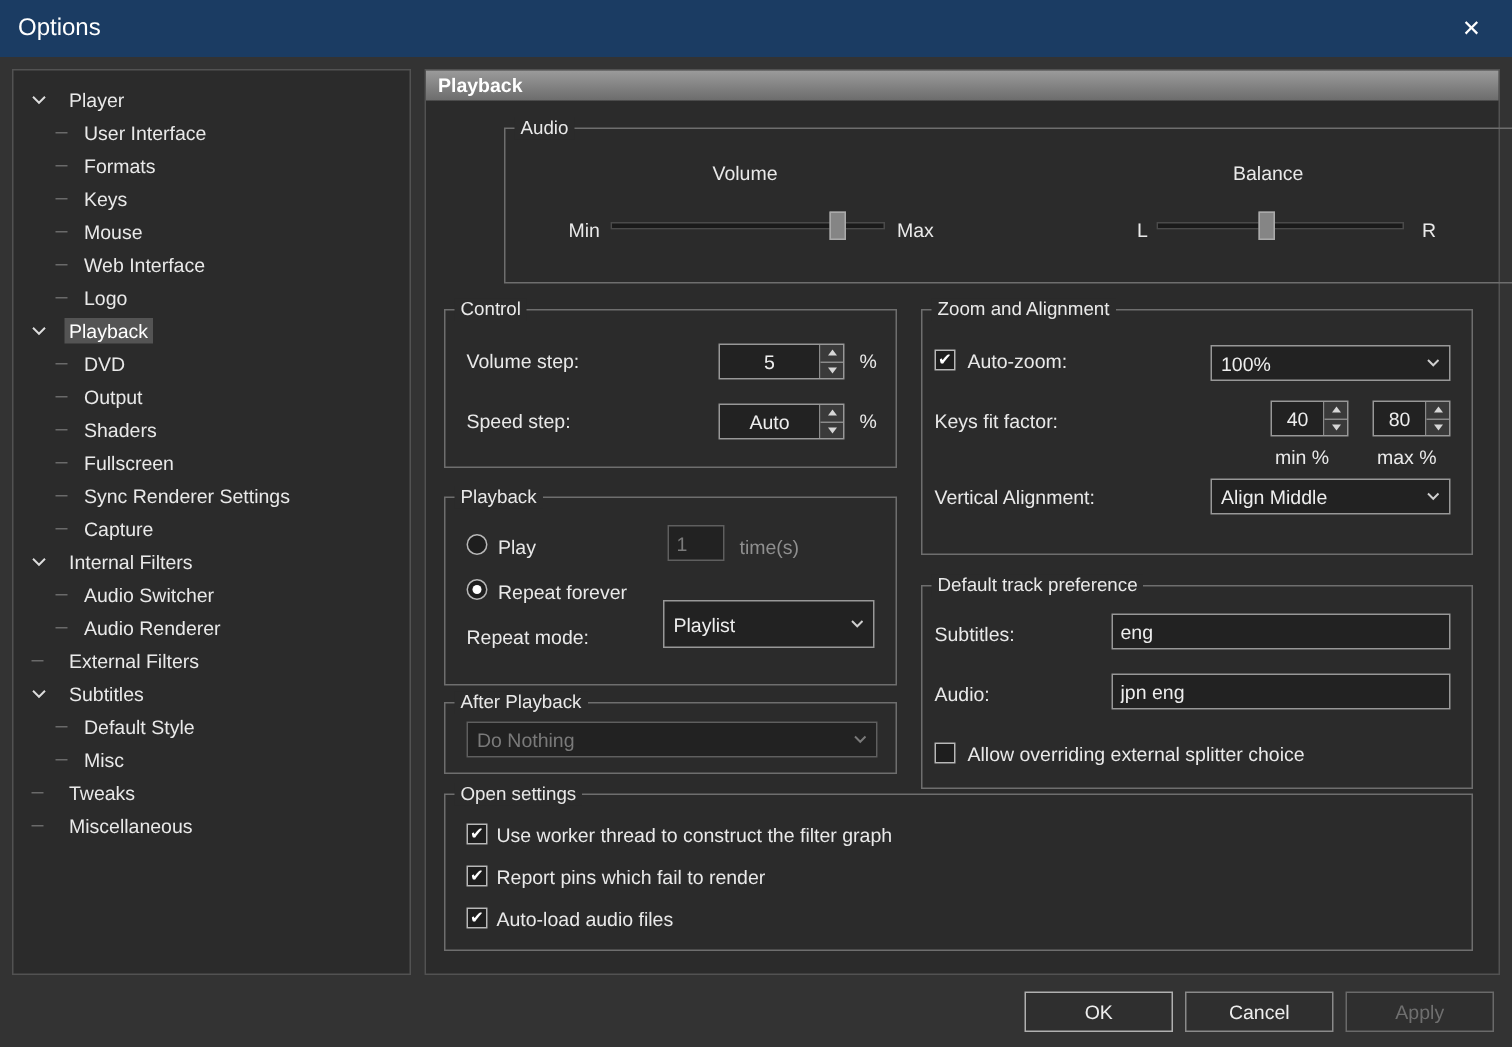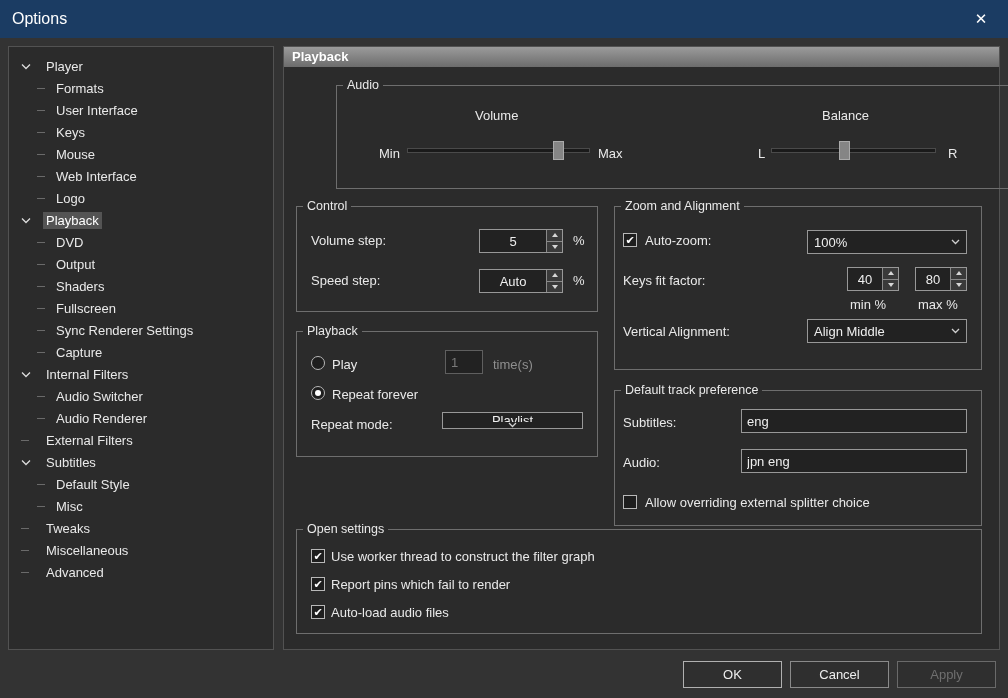--- a/index.html
+++ b/index.html
@@ -114,27 +114,27 @@
           <svg class="tree-chevron" width="10" height="7" viewBox="0 0 10 7">
             <polyline points="1,1.5 5,5.5 9,1.5" fill="none" stroke="#dcdcdc" stroke-width="1.3"></polyline>
           </svg>
         </span>
         <span class="tree-label">Player</span>
       </div>
       <div class="tree-row child">
         <span class="expander">
           <span class="dash"></span>
         </span>
+        <span class="tree-label">User Interface</span>
+      </div>
+      <div class="tree-row child">
+        <span class="expander">
+          <span class="dash"></span>
+        </span>
         <span class="tree-label">Formats</span>
-      </div>
-      <div class="tree-row child">
-        <span class="expander">
-          <span class="dash"></span>
-        </span>
-        <span class="tree-label">User Interface</span>
       </div>
       <div class="tree-row child">
         <span class="expander">
           <span class="dash"></span>
         </span>
         <span class="tree-label">Keys</span>
       </div>
       <div class="tree-row child">
         <span class="expander">
           <span class="dash"></span>
@@ -247,26 +247,20 @@
         <span class="expander">
           <span class="dash"></span>
         </span>
         <span class="tree-label">Tweaks</span>
       </div>
       <div class="tree-row">
         <span class="expander">
           <span class="dash"></span>
         </span>
         <span class="tree-label">Miscellaneous</span>
-      </div>
-      <div class="tree-row">
-        <span class="expander">
-          <span class="dash"></span>
-        </span>
-        <span class="tree-label">Advanced</span>
       </div>
     </div>
 
   <div id="main" class="panel">
     <div class="header-bar">Playback</div>
 
     <div class="groupbox" style="left:12px; top:38px; width:686px; height:104px;margin-left:40px;">
       <span class="legend">Audio</span>
       <span class="lbl" style="left:138px; top:22px;">Volume</span>
       <span class="lbl" style="left:42px; top:60px;">Min</span>
@@ -362,38 +356,47 @@
 
     <div class="groupbox" style="left:12px; top:284px; width:302px; height:126px;">
       <span class="legend">Playback</span>
       <span class="radio" style="left:14px; top:24px;"></span>
       <span class="lbl" style="left:35px; top:25px;">Play</span>
       <input class="textinput disabled" style="left: 148px; top: 18px; width: 38px; height: 24px;" value="1">
       <span class="lbl dim" style="left:196px; top:25px;">time(s)</span>
       <span class="radio checked" style="left:14px; top:54px;"></span>
       <span class="lbl" style="left:35px; top:55px;">Repeat forever</span>
       <span class="lbl" style="left:14px; top:85px;">Repeat mode:</span>
-      <div class="combo" style="left:145px; top:80px; width:141px; height:17px;flex-direction:column;">
+      <div class="combo" style="left:145px; top:68px; width:141px; height:32px;">
         <span class="combo-value">Playlist</span>
         <svg class="combo-arrow" width="9" height="6" viewBox="0 0 9 6">
             <polyline points="1,1 4.5,4.5 8,1" fill="none" stroke="#cfcfcf" stroke-width="1.3"></polyline>
           </svg>
       </div>
     </div>
 
     <div class="groupbox" style="left:330px; top:343px; width:368px; height:136px;">
       <span class="legend">Default track preference</span>
       <span class="lbl" style="left:8px; top:24px;">Subtitles:</span>
       <input class="textinput" style="left: 126px; top: 18px; width: 226px; height: 24px;" value="eng">
       <span class="lbl" style="left:8px; top:64px;">Audio:</span>
       <input class="textinput" style="left: 126px; top: 58px; width: 226px; height: 24px;" value="jpn eng">
       <span class="checkbox" style="left:8px; top:104px;"></span>
       <span class="lbl" style="left:30px; top:104px;">Allow overriding external splitter choice</span>
     </div>
 
+    <div class="groupbox" style="left:12px; top:421px; width:302px; height:48px;">
+      <span class="legend">After Playback</span>
+      <div class="combo disabled" style="left:14px; top:12px; width:274px; height:24px;">
+        <span class="combo-value">Do Nothing</span>
+        <svg class="combo-arrow" width="9" height="6" viewBox="0 0 9 6">
+            <polyline points="1,1 4.5,4.5 8,1" fill="none" stroke="#7a7a7a" stroke-width="1.3"></polyline>
+          </svg>
+      </div>
+    </div>
 
     <div class="groupbox" style="left:12px; top:482px; width:686px; height:105px;">
       <span class="legend">Open settings</span>
       <div style="position:absolute; left:0; top:12px; right:0;">
           <div class="os-row">
             <span class="checkbox inline">✔</span>
             <span class="cb-label">Use worker thread to construct the filter graph</span>
           </div>
           <div class="os-row">
             <span class="checkbox inline">✔</span>

